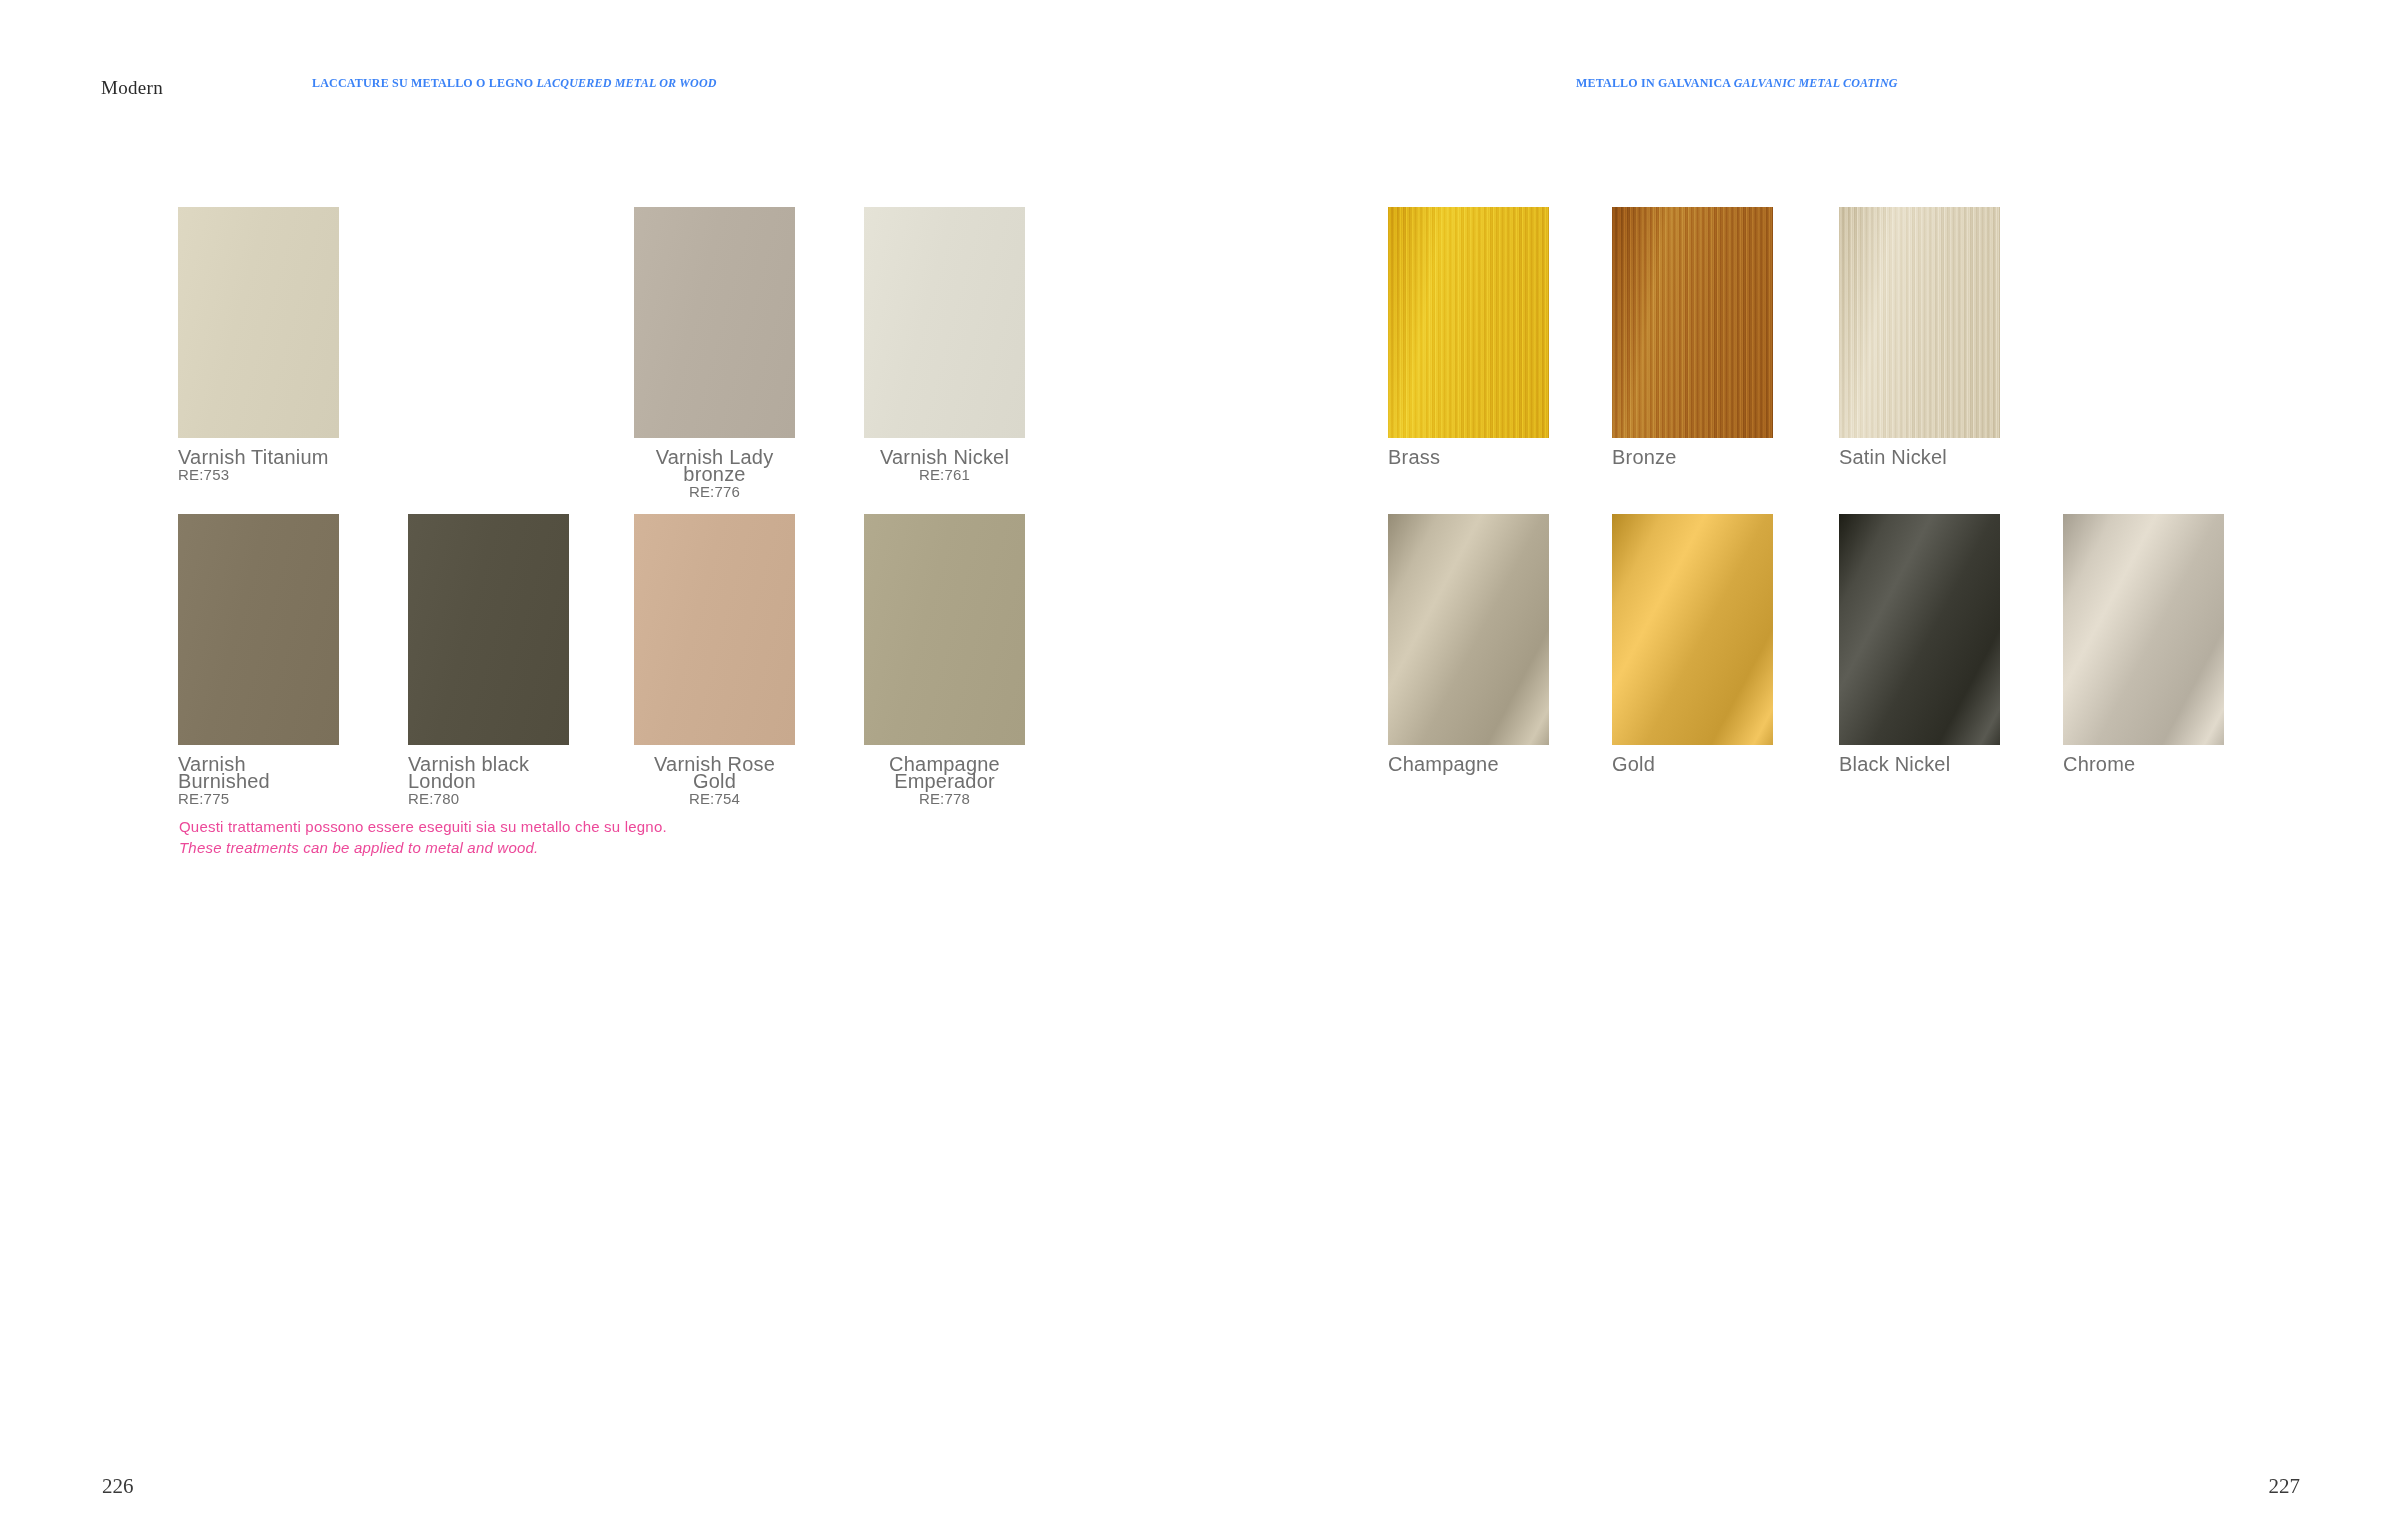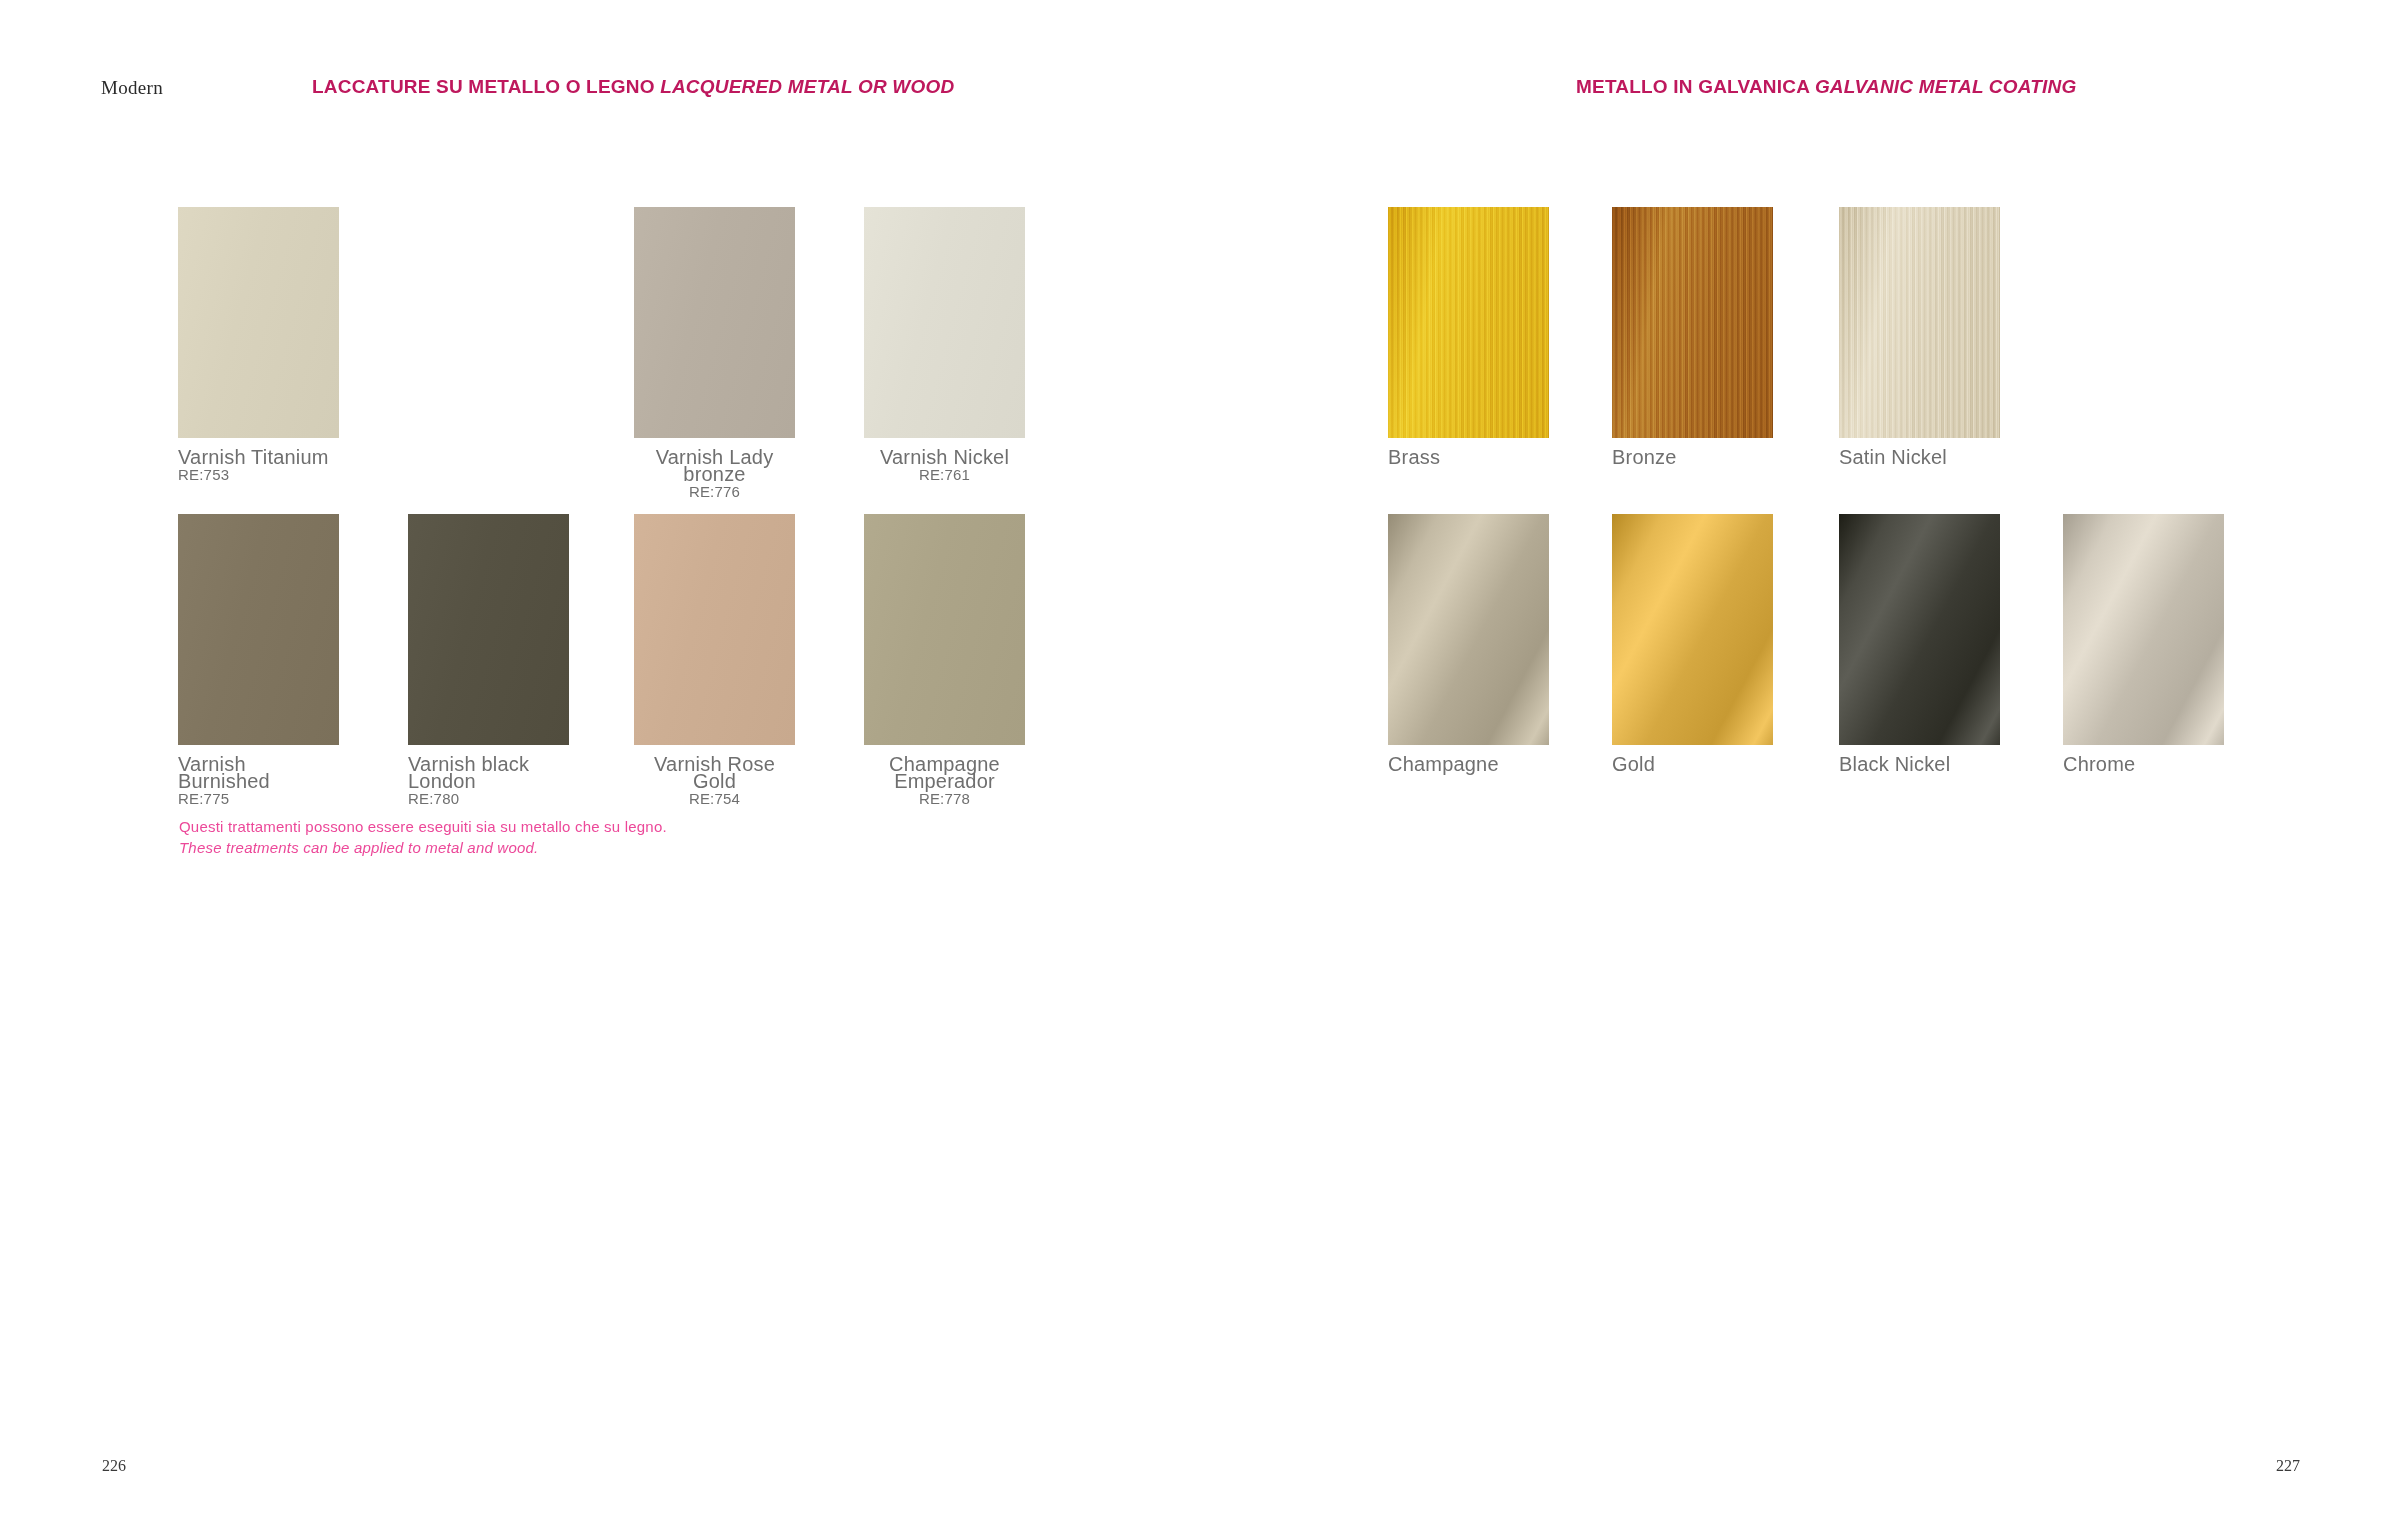--- a/index.html
+++ b/index.html
@@ -21,39 +21,39 @@
     left: 101px;
     top: 77px;
     font-family: "Liberation Serif", serif;
     font-size: 19px;
     color: #2a2a2a;
     letter-spacing: 0.3px;
   }
   .section-title {
     position: absolute;
     top: 76px;
-    font-family: Liberation Sans, sans-serif;
-    font-size: 19px;
+    font-family: Liberation Serif, serif;
+    font-size: 12px;
     font-weight: bold;
     letter-spacing: 0.2px;
-    color: #be185d;
+    color: #3b82f6;
     white-space: nowrap;
   }
   .section-title .it {
     font-style: italic;
   }
   #title-left  { left: 312px; }
   #title-right { left: 1576px; }
 
   
   .folio {
     position: absolute;
-    bottom: 52px;
+    bottom: 28px;
     font-family: "Liberation Serif", serif;
-    font-size: 16px;
+    font-size: 21px;
     color: #3a3a3a;
   }
   #folio-left  { left: 102px; }
   #folio-right { right: 102px; }
 
   
   .grid {
     position: absolute;
   }
   #grid-left  { left: 178px; top: 207px;  width: 865px; }

